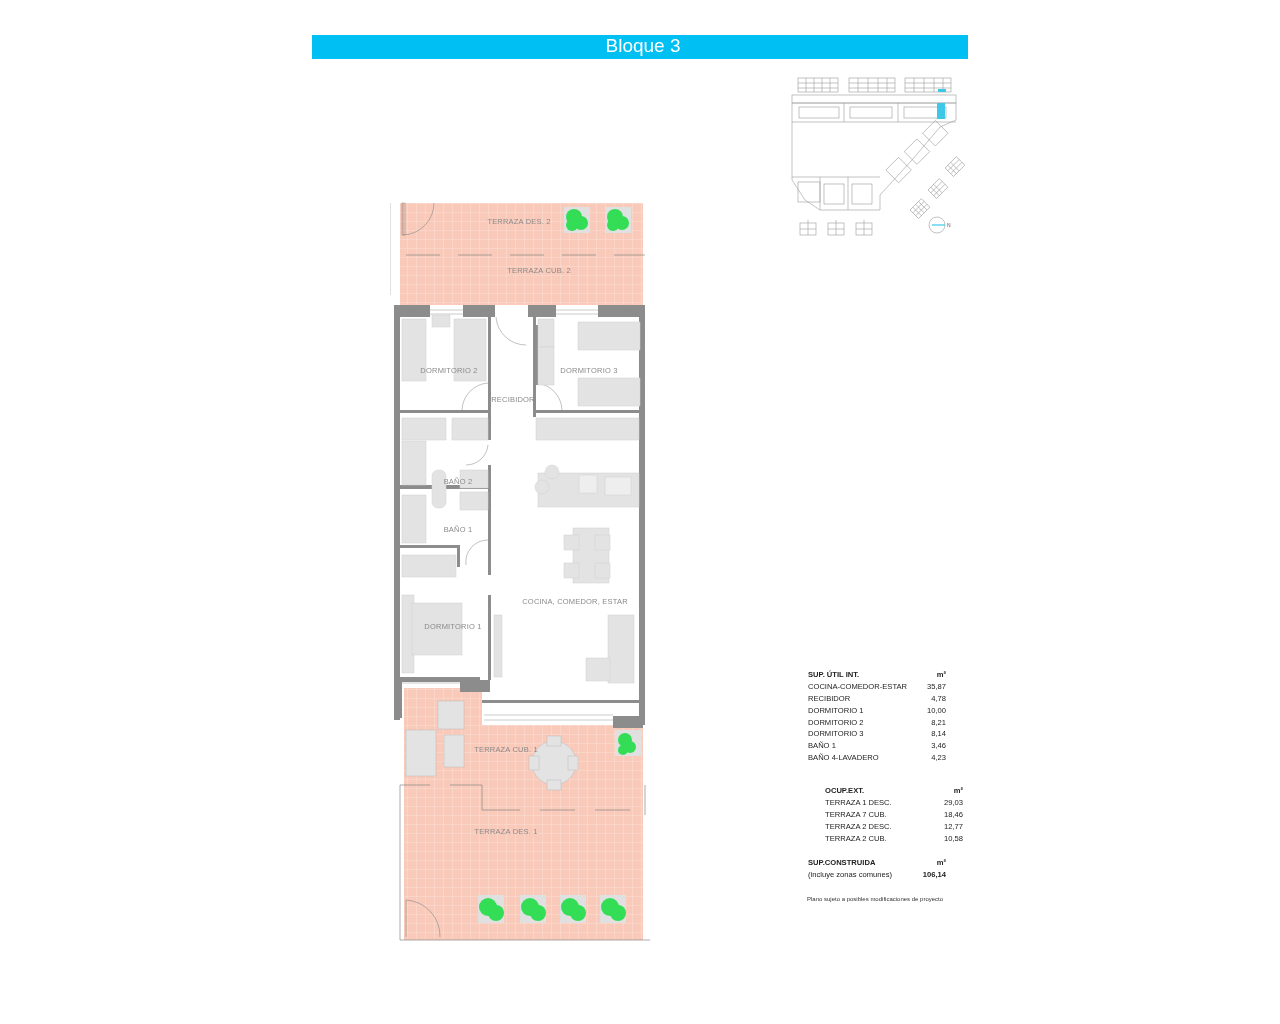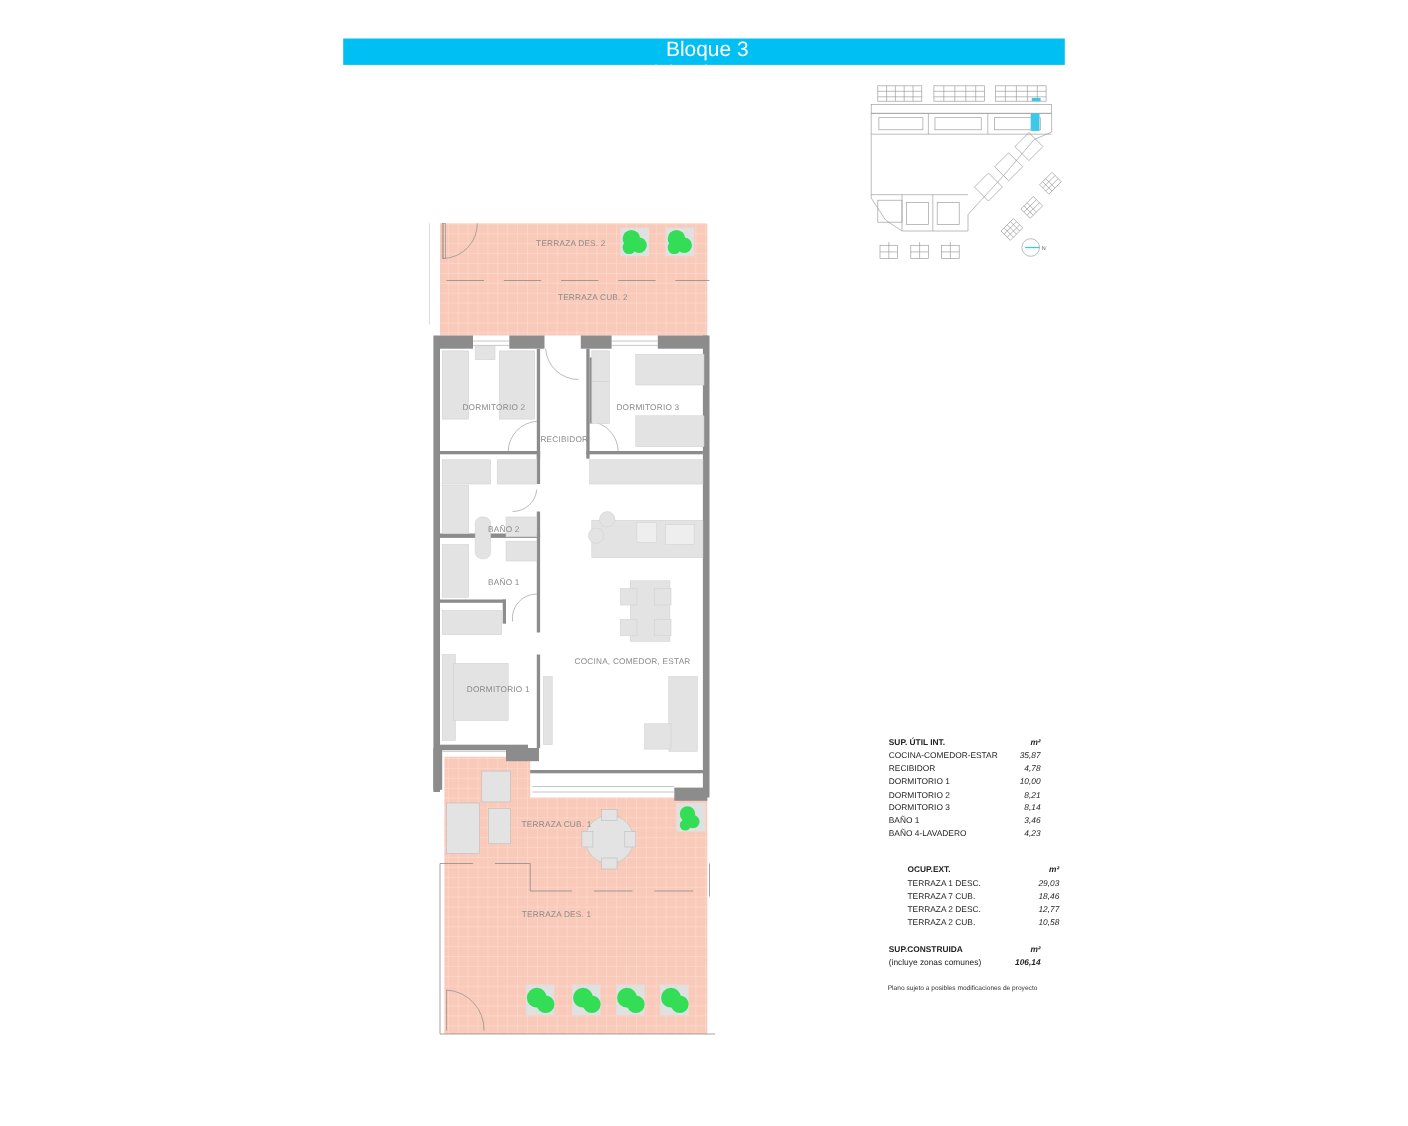--- a/index.html
+++ b/index.html
@@ -17,21 +17,21 @@
   .plan { position: absolute; left: 390px; top: 195px; width: 265px; height: 750px; }
   .plan svg { position: absolute; left: 0; top: 0; }
 
   .room-label {
     position: absolute; font-size: 7.5px; color: #8a8a8a; letter-spacing: 0.2px;
     white-space: nowrap; transform: translateX(-50%);
   }
 
   .area-table { position: absolute; left: 808px; font-size: 7.6px; color: #222; }
   .area-table .row { display: flex; width: 138px; justify-content: space-between; height: 11.8px; align-items: center; }
-  .area-table .row .val { width: 30px; text-align: right; font-style: italic; }
+  .area-table .row .val { width: 30px; text-align: right; }
   .area-table .head { font-weight: bold; }
   .area-table .bold { font-weight: bold; }
   .note { position: absolute; left: 807px; top: 896px; font-size: 6px; color: #333; white-space: nowrap; }
 </style>
 </head>
 <body>
 
 <div class="header-bar">
   <span>Bloque 3</span>
   <span>Vivienda 3-0-5</span>

